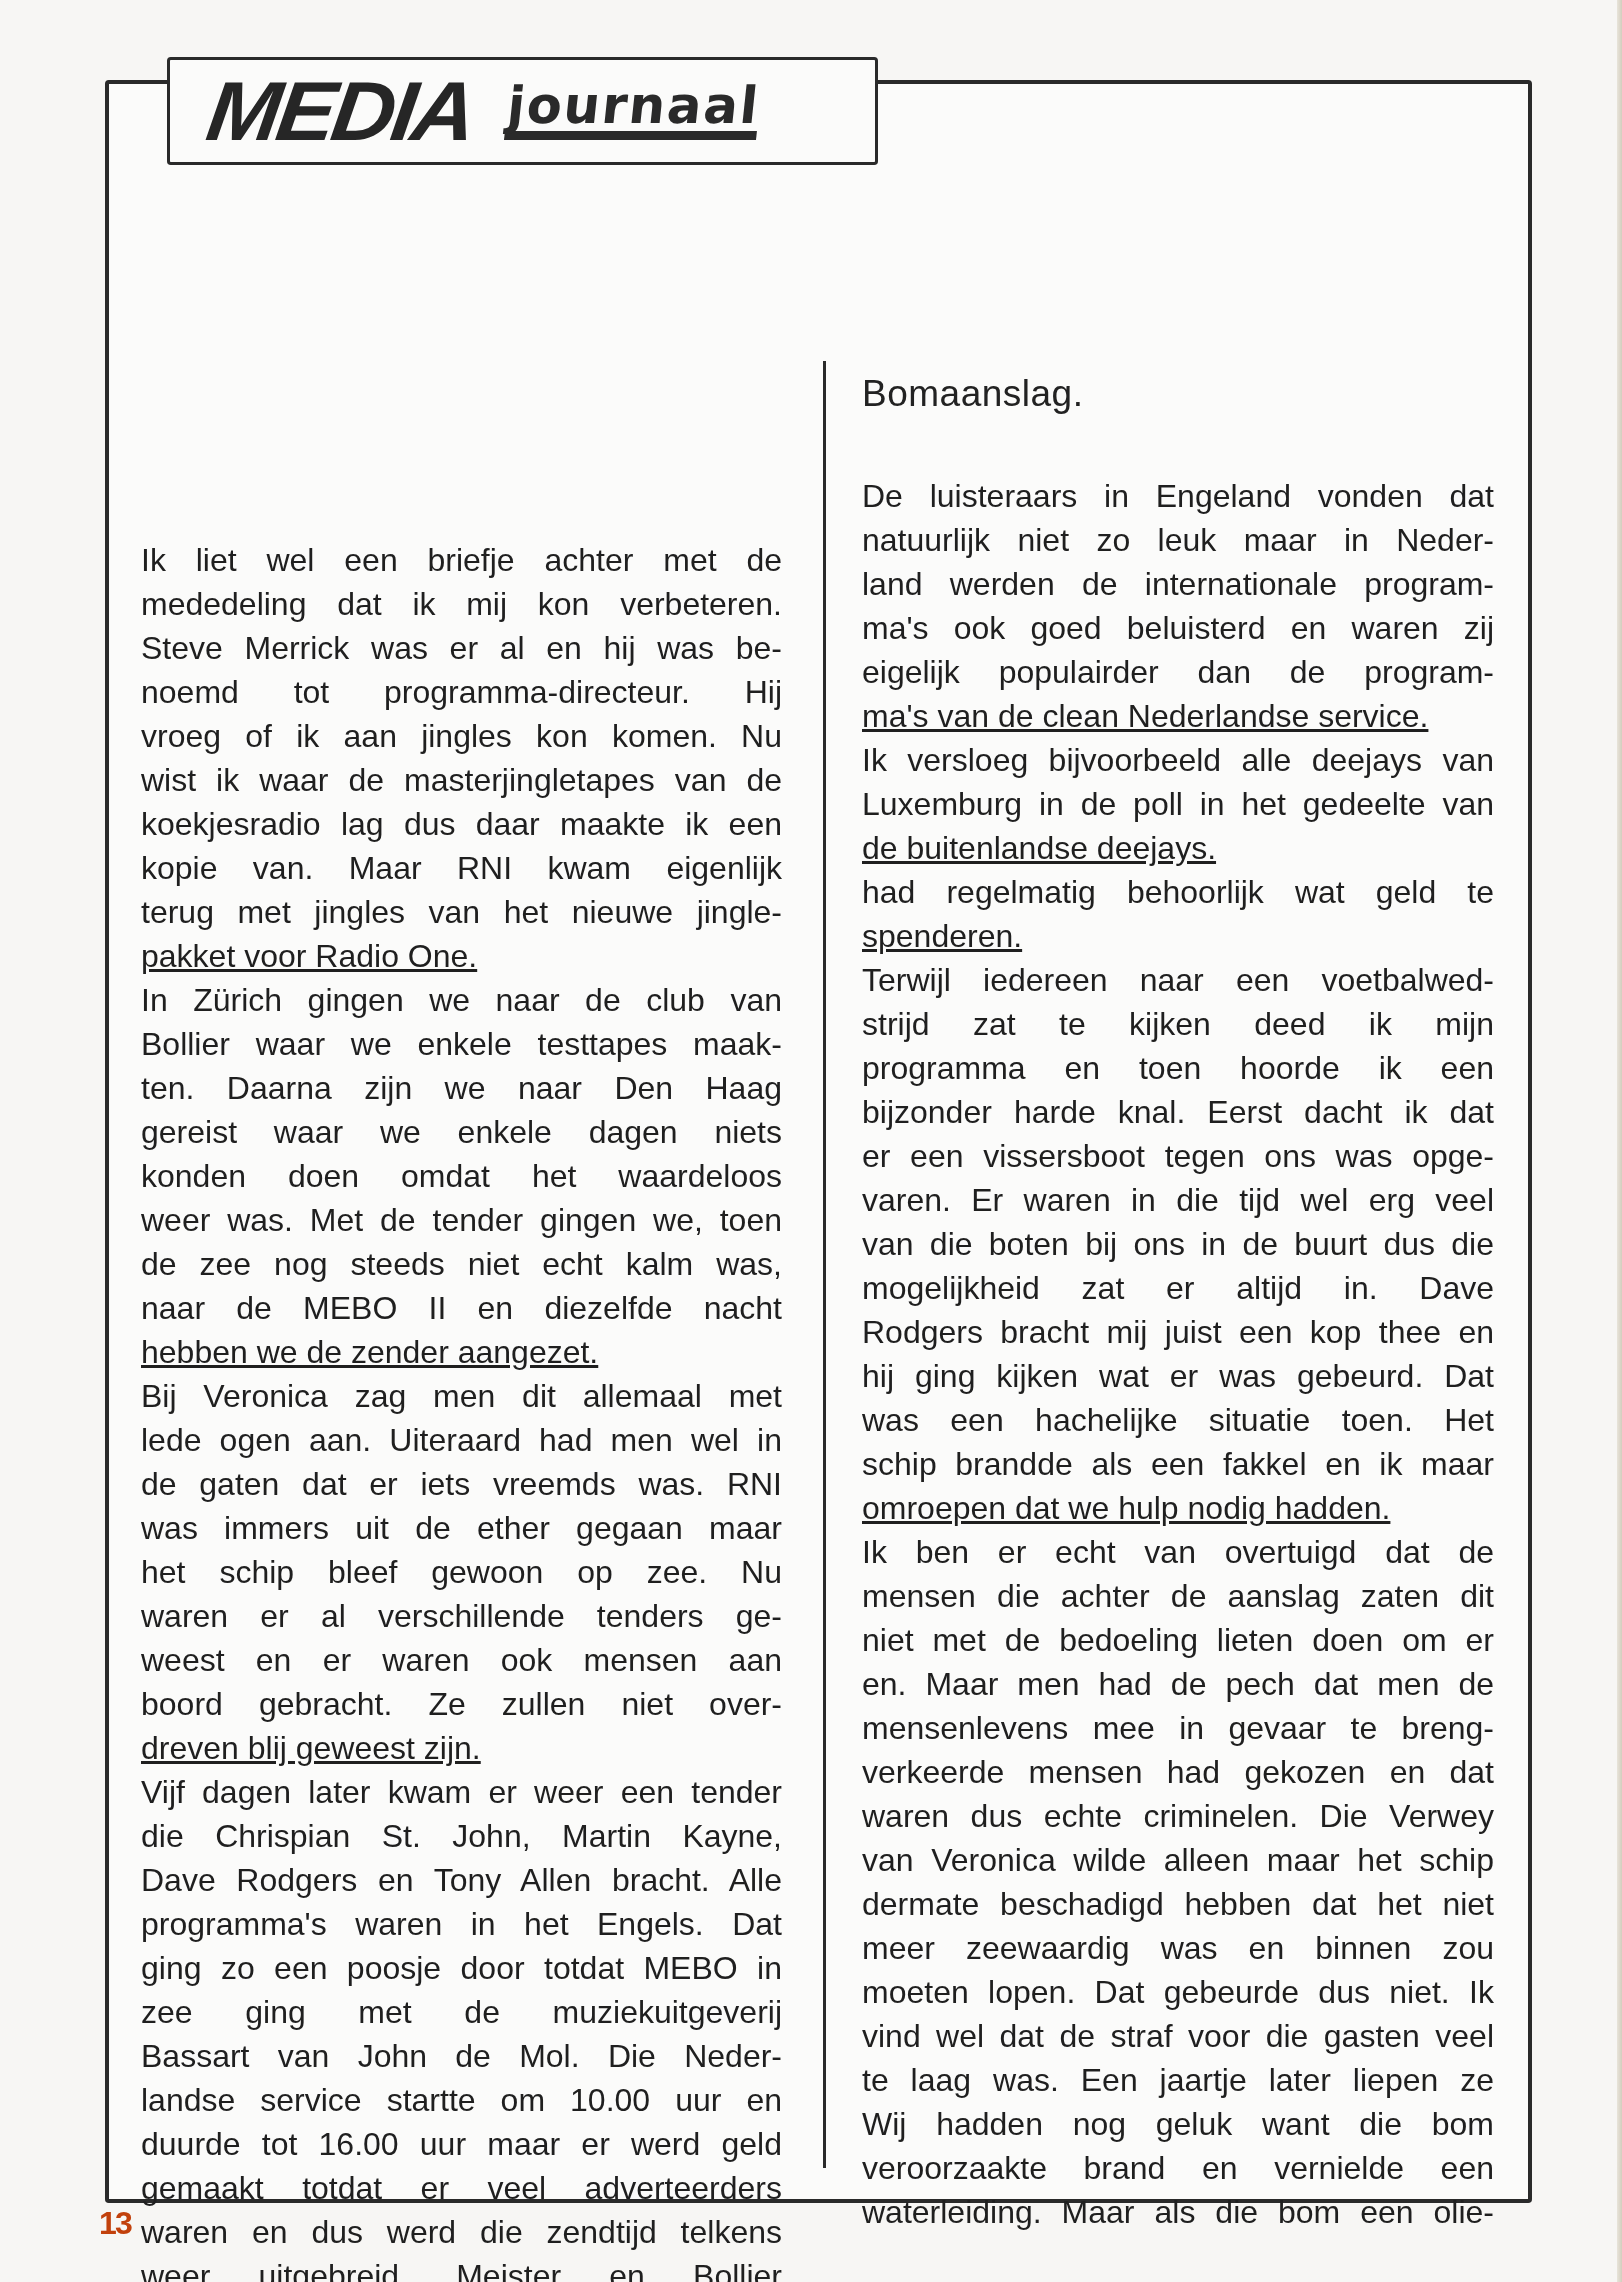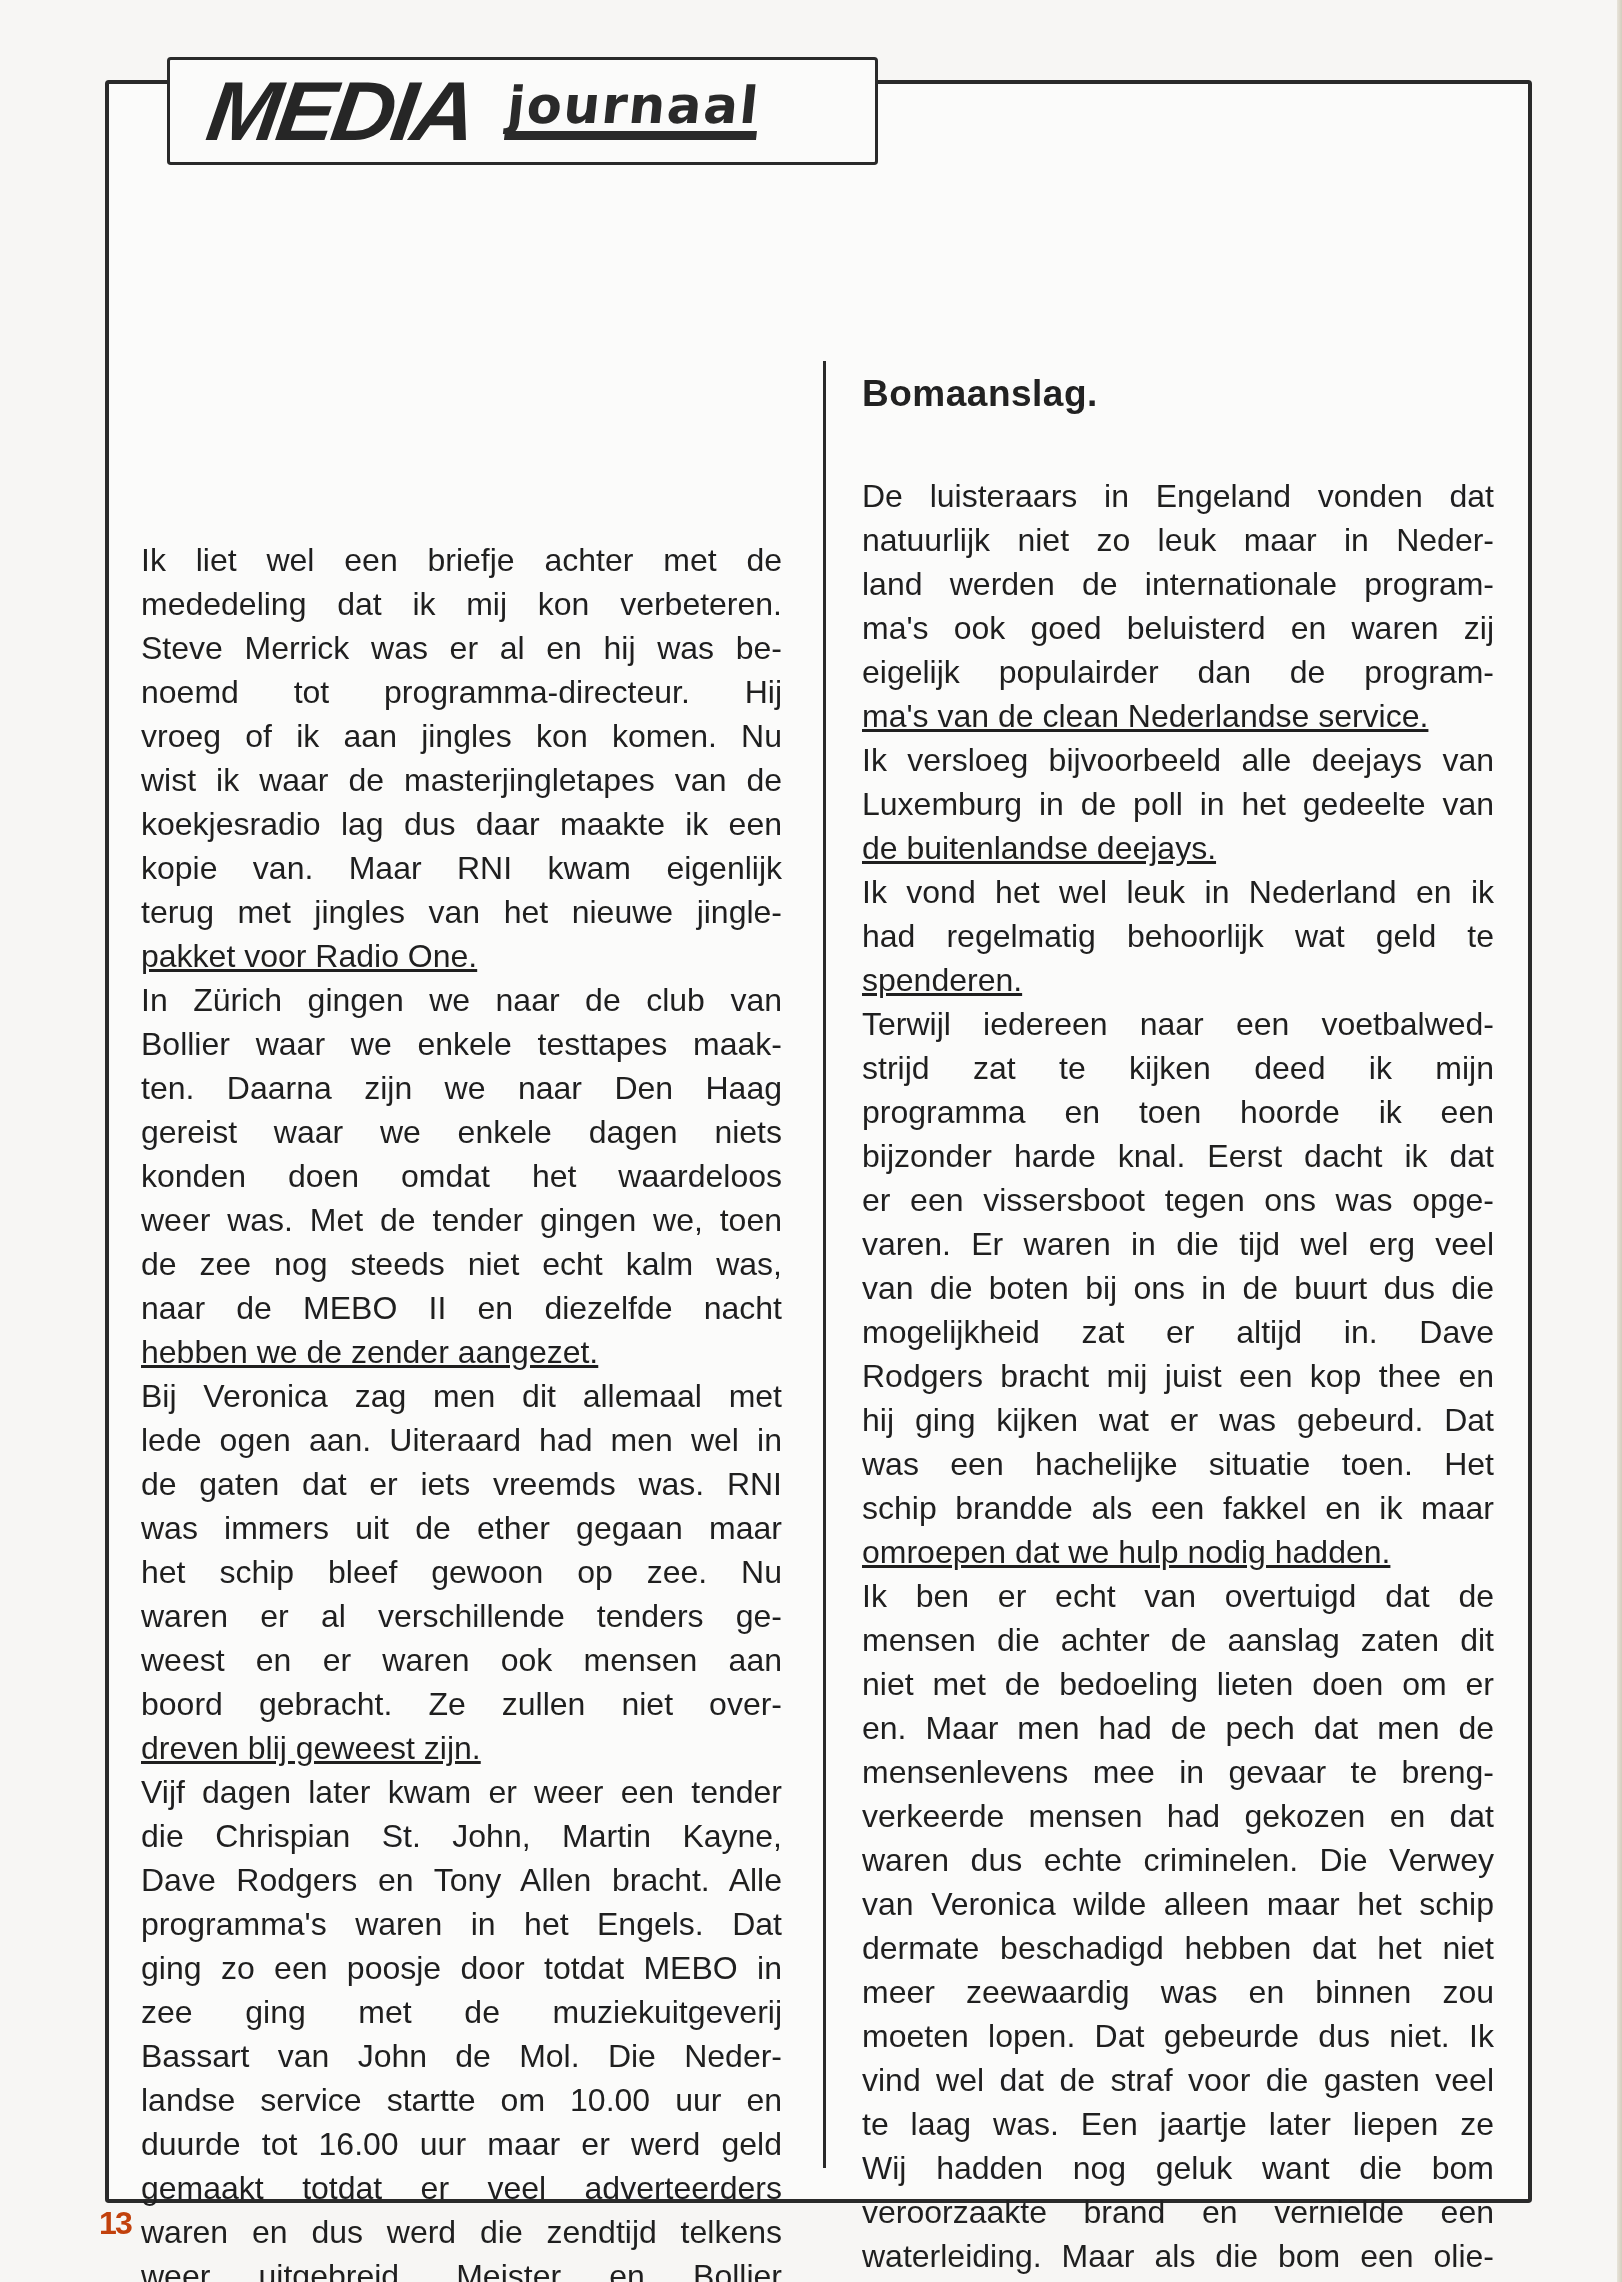--- a/index.html
+++ b/index.html
@@ -42,21 +42,21 @@
   .col {
     position: absolute; font-size: 32px; line-height: 44px;
     text-align: justify; hyphens: manual;
   }
   .col-left { left: 141px; top: 538px; width: 641px; }
   .col-right { left: 862px; top: 474px; width: 632px; }
   .col .line { display: block; text-align: justify; text-align-last: justify; white-space: nowrap; }
   .col .line.last { text-align-last: left; text-decoration: underline; }
   .heading {
     position: absolute; left: 862px; top: 373px; margin: 0;
-    font-size: 37px; font-weight: bold; letter-spacing: 0.5px; color: #222;
+    font-size: 37px; font-weight: normal; letter-spacing: 0.5px; color: #222;
   }
   .page-number {
     position: absolute; left: 99px; top: 2205px; font-size: 32px;
     font-weight: bold; letter-spacing: -1.9px; color: #c2410c;
   }
 </style>
 </head>
 <body>
 
 <div class="page-edge"></div>
@@ -118,21 +118,20 @@
 <div class="col col-right" id="right-col">
     <span class="line">De luisteraars in Engeland vonden dat</span>
     <span class="line">natuurlijk niet zo leuk maar in Neder-</span>
     <span class="line">land werden de internationale program-</span>
     <span class="line">ma's ook goed beluisterd en waren zij</span>
     <span class="line">eigelijk populairder dan de program-</span>
     <span class="line last">ma's van de clean Nederlandse service.</span>
     <span class="line">Ik versloeg bijvoorbeeld alle deejays van</span>
     <span class="line">Luxemburg in de poll in het gedeelte van</span>
     <span class="line last">de buitenlandse deejays.</span>
-    <span class="line">Ik vond het wel leuk in Nederland en ik</span>
     <span class="line">had regelmatig behoorlijk wat geld te</span>
     <span class="line last">spenderen.</span>
     <span class="line">Terwijl iedereen naar een voetbalwed-</span>
     <span class="line">strijd zat te kijken deed ik mijn</span>
     <span class="line">programma en toen hoorde ik een</span>
     <span class="line">bijzonder harde knal. Eerst dacht ik dat</span>
     <span class="line">er een vissersboot tegen ons was opge-</span>
     <span class="line">varen. Er waren in die tijd wel erg veel</span>
     <span class="line">van die boten bij ons in de buurt dus die</span>
     <span class="line">mogelijkheid zat er altijd in. Dave</span>

